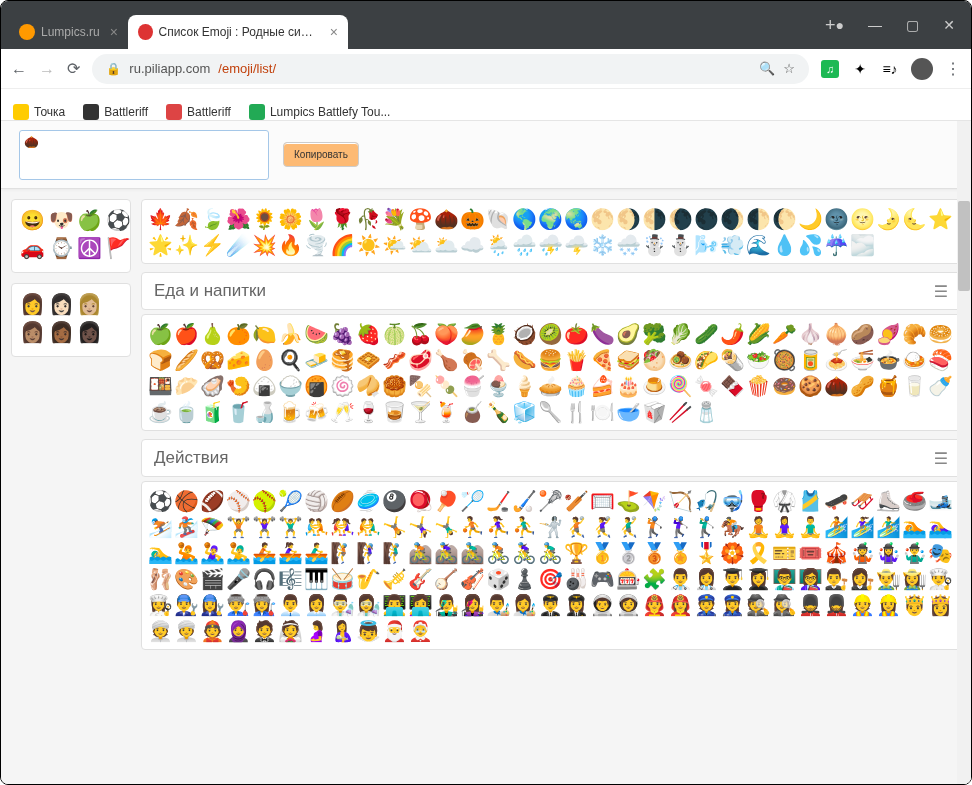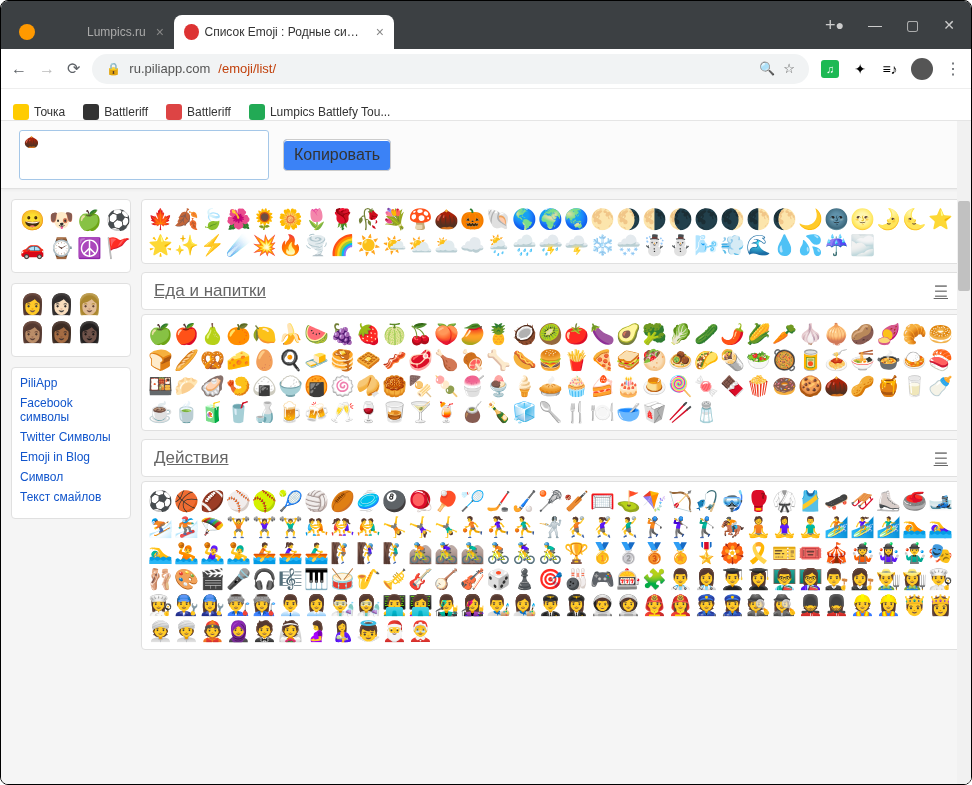--- a/index.html
+++ b/index.html
@@ -22,47 +22,47 @@
 .avatar { width: 22px; height: 22px; border-radius: 50%; background: #555; }
 
 .bookmarks { background: #fff; height: 32px; display: flex; align-items: flex-end; padding: 0 12px; gap: 18px; font-size: 12px; color: #333; border-bottom: 1px solid #e5e5e5; }
 .bm { display: flex; align-items: center; gap: 5px; }
 .bmicon { width: 16px; height: 16px; display: inline-block; }
 
 .page { background: #f5f5f5; height: calc(785px - 48px - 40px - 32px); position: relative; overflow: hidden; }
 .topbar { background: #fbfbfb; border-bottom: 1px solid #e0e0e0; height: 68px; display: flex; align-items: center; padding: 0 18px; gap: 14px; box-shadow: 0 1px 3px rgba(0,0,0,0.05); }
 .pagetitle { font-size: 21px; color: #666; font-weight: normal; width: 200px; }
 .copyarea { flex: 0 0 250px; height: 50px; background: #fff; border: 1px solid #a5c7e8; border-radius: 3px; padding: 4px; font-size: 12px; position: relative; }
-.copybtn { background: #3b82f6; border: 1px solid #ccc; border-radius: 4px; padding: 6px 10px; font-size: 16px; color: #333; box-shadow: inset 0 1px 0 #fff; }
+.copybtn { background: #fdba74; border: 1px solid #ccc; border-radius: 4px; padding: 6px 10px; font-size: 10px; color: #333; box-shadow: inset 0 1px 0 #fff; }
 .msg { font-size: 13px; color: #555; margin-left: 16px; }
 
 .content { display: flex; padding: 10px; gap: 10px; height: calc(100% - 68px); }
 .sidebar { width: 120px; flex-shrink: 0; }
 .swidget { background: #fff; border: 1px solid #e0e0e0; border-radius: 4px; padding: 8px; margin-bottom: 10px; }
 .srow { display: flex; gap: 4px; margin-bottom: 4px; }
 .semoji { font-size: 20px; }
 .slink { color: #1155cc; font-size: 12px; display: block; margin-bottom: 6px; text-decoration: none; }
 
 .main { flex: 1; overflow: hidden; }
-.cathead { background: #fff; border: 1px solid #e0e0e0; border-radius: 4px; padding: 8px 12px; display: flex; align-items: center; justify-content: space-between; margin: 8px 0 4px; font-size: 17px; color: #666; text-decoration: underline; }
+.cathead { background: #fff; border: 1px solid #e0e0e0; border-radius: 4px; padding: 8px 12px; display: flex; align-items: center; justify-content: space-between; margin: 8px 0 4px; font-size: 17px; color: #666; }
 .burger { font-size: 16px; color: #888; }
 .emgrid { background: #fff; border: 1px solid #e0e0e0; border-radius: 4px; padding: 6px; display: flex; flex-wrap: wrap; gap: 1px; line-height: 1.2; }
 .em { font-size: 20px; width: 25px; height: 25px; display: inline-flex; align-items: center; justify-content: center; cursor: pointer; }
 
 .scrollbar { position: absolute; right: 0; top: 0; width: 14px; height: 100%; background: #f1f1f1; }
 .thumb { position: absolute; right: 1px; top: 80px; width: 12px; height: 90px; background: #c1c1c1; border-radius: 2px; }
 </style>
 </head>
 <body>
 
 <div class="titlebar">
   <div class="tabs" id="tabs">
       <div class="tab">
         <span class="favicon" style="background: rgb(255, 153, 0);"></span>
-        <span style="overflow: hidden; white-space: nowrap; text-overflow: ellipsis; margin-left: 46px;">Lumpics.ru</span>
+        <span style="overflow: hidden; white-space: nowrap; text-overflow: ellipsis;">Lumpics.ru</span>
         <span class="close">×</span>
       </div>
       <div class="tab active">
         <span class="favicon" style="background: rgb(221, 51, 51);"></span>
         <span style="overflow: hidden; white-space: nowrap; text-overflow: ellipsis;">Список Emoji : Родные символь</span>
         <span class="close">×</span>
       </div>
     </div>
   <span class="newtab">+</span>
   <div class="winctl">
@@ -136,28 +136,20 @@
           <div class="srow">
             <span class="semoji">👩</span>
             <span class="semoji">👩🏻</span>
             <span class="semoji">👩🏼</span>
           </div>
           <div class="srow">
             <span class="semoji">👩🏽</span>
             <span class="semoji">👩🏾</span>
             <span class="semoji">👩🏿</span>
           </div>
-        </div>
-      <div class="swidget" id="sw3">
-          <a class="slink">PiliApp</a>
-          <a class="slink">Facebook символы</a>
-          <a class="slink">Twitter Символы</a>
-          <a class="slink">Emoji in Blog</a>
-          <a class="slink">Символ</a>
-          <a class="slink">Текст смайлов</a>
         </div>
     </div>
     <div class="main" id="main">
         <div class="emgrid">
           <span class="em">🍁</span>
           <span class="em">🍂</span>
           <span class="em">🍃</span>
           <span class="em">🌺</span>
           <span class="em">🌻</span>
           <span class="em">🌼</span>

